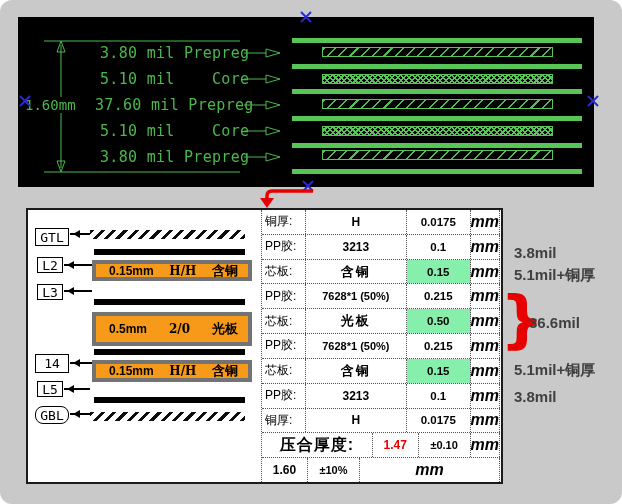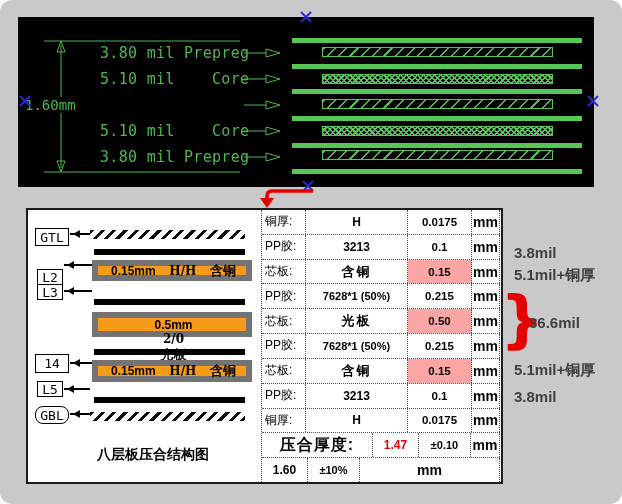--- a/index.html
+++ b/index.html
@@ -26,39 +26,39 @@
 
   
   .whitepanel{position:absolute;left:26px;top:208px;width:477px;height:276px;background:#fff;border:2px solid #1b1b1b;}
   .tag{position:absolute;background:#fff;border:1px solid #000;display:flex;align-items:center;justify-content:center;
        font-family:"DejaVu Sans Mono",monospace;font-size:13px;color:#000;}
   .tagarrow{position:absolute;height:0;border-top:2px solid #000;}
   .tagarrow::before{content:"";position:absolute;left:-1px;top:-5px;border:4px solid transparent;border-right:7px solid #000;}
   .hatchbar{position:absolute;left:62px;width:155px;height:9px;
        background:repeating-linear-gradient(135deg,#0d0d0d 0 3px,transparent 3px 8px);}
   .blackbar{position:absolute;left:66px;width:151px;height:6px;background:#000;}
-  .orangebox{position:absolute;left:64px;width:160px;background:#f79a1a;border:6px solid #737373;
+  .orangebox{position:absolute;left:64px;width:160px;background:#f79a1a;border:4px solid #737373;
        display:flex;align-items:center;justify-content:space-between;padding:0 10px 0 13px;
        font-weight:bold;font-size:12px;color:#000;}
   .orangebox .cw{font-family:"DejaVu Serif",serif;}
   .orangebox .bt{font-size:13px;}
   .caption{position:absolute;left:25px;top:236px;width:200px;text-align:center;font-weight:bold;font-size:14px;color:#000;}
 
   
   .stable{position:absolute;left:233px;top:0;width:239px;height:272px;display:flex;flex-direction:column;border-left:1px dotted #555;}
   .trow{flex:1;display:flex;border-bottom:1px dotted #555;}
   .trow:last-child{border-bottom:none;}
   .cell{display:flex;align-items:center;justify-content:center;border-right:1px dotted #555;color:#000;}
   .lab{width:44px;justify-content:flex-start;padding-left:3px;font-size:12px;}
   .mat{width:102px;font-weight:bold;font-size:12px;}
   .mat.small{font-size:11px;}
   .mat.cjk{font-size:13px;letter-spacing:2px;}
   .val{width:64px;font-weight:bold;font-size:11.5px;}
-  .unit{flex:1;font-weight:bold;font-size:14px;}
-  .hl{background:#fca5a5;}
+  .unit{flex:1;font-weight:bold;font-size:16px;font-style:italic;}
+  .hl{background:#86efac;}
   .slab{width:111px;font-weight:bold;font-size:16px;letter-spacing:1px;text-align:center;}
   .sval{width:46px;font-weight:bold;font-size:12px;}
   .stol{width:52px;font-weight:bold;font-size:11px;}
   .red{color:#e80000;}
 
   
   .anno{position:absolute;font-weight:bold;font-size:15px;color:#404040;white-space:nowrap;}
   .brace{position:absolute;left:500px;top:290px;color:#e80000;font-weight:bold;font-size:62px;line-height:58px;font-family:"DejaVu Sans",sans-serif;}
 </style>
 </head>
@@ -83,20 +83,21 @@
           <polygon points="248,84 262,88 248,92"></polygon>
         <line x1="226" y1="114" x2="248" y2="114"></line>
           <polygon points="248,110 262,114 248,118"></polygon>
         <line x1="226" y1="140" x2="248" y2="140"></line>
           <polygon points="248,136 262,140 248,144"></polygon>
       </g>
     </svg>
 
     <span class="cadtext" style="left:82px;top:27px;">3.80 mil Prepreg</span>
     <span class="cadtext" style="left:82px;top:53px;">5.10 mil    Core</span>
+    <span class="cadtext" style="left:77px;top:79px;">37.60 mil Prepreg</span>
     <span class="cadtext" style="left:82px;top:105px;">5.10 mil    Core</span>
     <span class="cadtext" style="left:82px;top:131px;">3.80 mil Prepreg</span>
 
     <span class="dimlabel">1.60mm</span>
 
     <div class="cu" style="top:21px;"></div>
     <div class="pp" style="top:30px;"></div>
     <div class="cu" style="top:47px;"></div>
     <div class="core" style="top:57px;"></div>
     <div class="cu" style="top:72px;"></div>
@@ -126,56 +127,55 @@
     </svg>
 
   <svg class="redarrow" width="62" height="26">
     <path d="M58,7 L17,7 Q12,7 12,12 L12,15" stroke="#e80000" stroke-width="3.5" fill="none"></path>
     <polygon points="5,14 19,14 12,24" fill="#e80000"></polygon>
   </svg>
 
   <div class="whitepanel">
 
     <div class="tag" style="left:7px;top:18px;width:34px;height:18px;">GTL</div>
-    <div class="tag" style="left:9px;top:47px;width:26px;height:16px;margin-top:12px;">L2</div>
+    <div class="tag" style="left:9px;top:47px;width:26px;height:16px;">L2</div>
     <div class="tag" style="left:9px;top:74px;width:26px;height:16px;">L3</div>
     <div class="tag" style="left:7px;top:144px;width:34px;height:19px;">14</div>
     <div class="tag" style="left:9px;top:171px;width:26px;height:16px;">L5</div>
     <div class="tag" style="left:7px;top:196px;width:34px;height:18px;border-radius:8px;">GBL</div>
 
     <div class="tagarrow" style="left:42px;top:23px;width:20px;"></div>
     <div class="tagarrow" style="left:36px;top:54px;width:28px;"></div>
     <div class="tagarrow" style="left:36px;top:80px;width:28px;"></div>
     <div class="tagarrow" style="left:42px;top:152px;width:22px;"></div>
     <div class="tagarrow" style="left:36px;top:178px;width:26px;"></div>
     <div class="tagarrow" style="left:42px;top:203px;width:20px;"></div>
 
     <div class="hatchbar" style="top:20px;"></div>
     <div class="blackbar" style="top:39px;"></div>
     <div class="orangebox" style="top:50px;height:21px;">
       <span>0.15mm</span>
       <span class="cw">H/H</span>
       <span class="bt">含铜</span>
     </div>
     <div class="blackbar" style="top:89px;"></div>
-    <div class="orangebox" style="top:102px;height:25px;flex-direction:column;">
+    <div class="orangebox" style="top:102px;height:34px;">
       <span>0.5mm</span>
       <span class="cw">2/0</span>
       <span class="bt">光板</span>
     </div>
     <div class="blackbar" style="top:139px;"></div>
     <div class="orangebox" style="top:150px;height:22px;">
       <span>0.15mm</span>
       <span class="cw">H/H</span>
       <span class="bt">含铜</span>
     </div>
     <div class="blackbar" style="top:187px;"></div>
     <div class="hatchbar" style="top:202px;"></div>
 
-    <div class="caption">八层板压合结构图</div>
 
     <div class="stable">
       <div class="trow">
         <div class="cell lab">铜厚:</div>
         <div class="cell mat">H</div>
         <div class="cell val">0.0175</div>
         <div class="cell unit">mm</div>
       </div>
       <div class="trow">
         <div class="cell lab">PP胶:</div>

